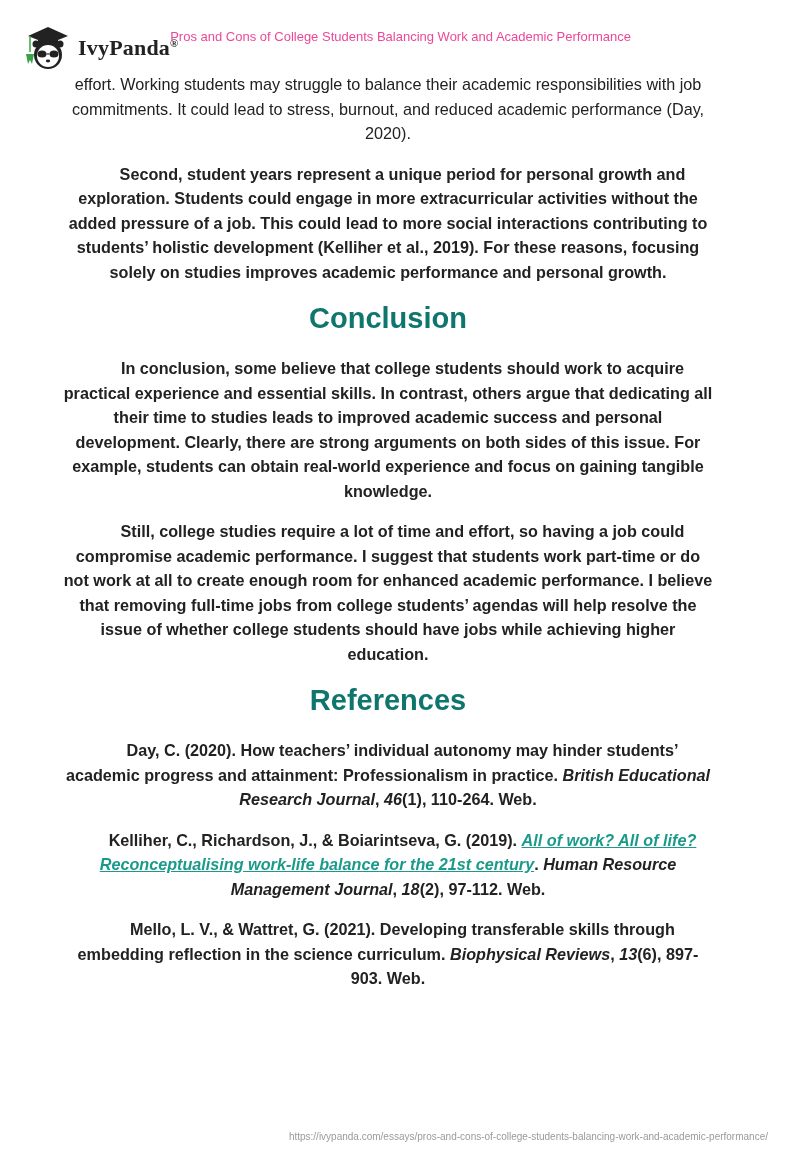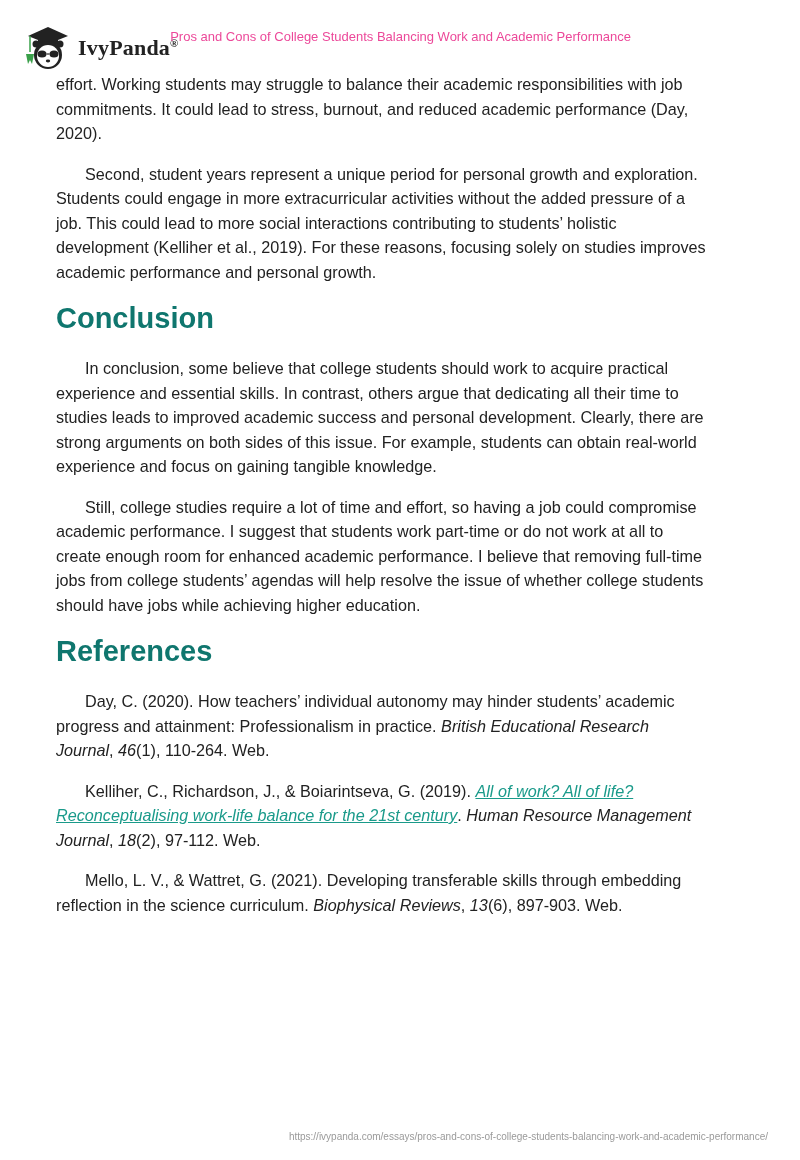--- a/index.html
+++ b/index.html
@@ -6,23 +6,23 @@
   body { width: 800px; height: 1160px; position: relative; overflow: hidden;
          font-family: "Liberation Sans", sans-serif; color: #222222; }
   .header { position: absolute; left: 0; top: 16px; width: 664px; height: 62px; }
   .logo { position: absolute; left: 20px; top: 8px; display: flex; align-items: center; }
   .logo svg { width: 56px; height: 48px; }
   .logo-text { font-family: "Liberation Serif", serif; font-weight: bold; font-size: 22px;
                color: #222; margin-left: 2px; letter-spacing: 0.2px; }
   .logo-text sup { font-size: 11px; font-weight: bold; }
   .running-title { position: absolute; right: 33px; top: 13px; font-size: 13px; color: #ec4899; margin-left: 21px; }
 
-  .content { position: absolute; left: 56px; top: 72px; width: 652px; }
+  .content { position: absolute; left: 62px; top: 72px; width: 652px; text-align: center; }
   p { margin: 0 0 16px 0; font-size: 16.2px; line-height: 24.5px; color: #222; }
-  p.indent { text-indent: 29px; }
+  p.indent { text-indent: 29px; font-weight: bold; }
   h2 { font-size: 29px; font-weight: bold; margin: 6px 0 20px 0; color: #0f766e; line-height: 36px; }
   .ref { margin-bottom: 16px; }
   .ref i { font-style: italic; }
   a.link { color: #1a9a8a; text-decoration: underline; font-style: italic; }
 
   .footer-url { position: absolute; right: 32px; top: 1131px; font-size: 10px; color: #9a9a9a; }
 </style>
 </head>
 <body>
 

